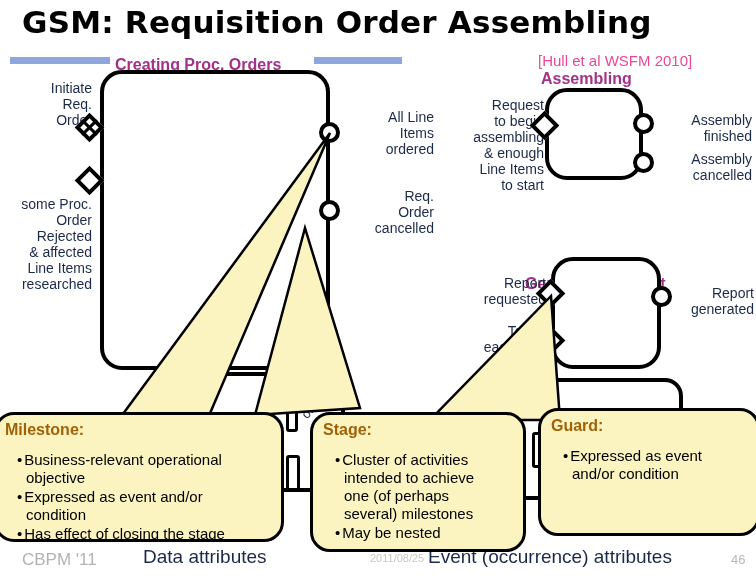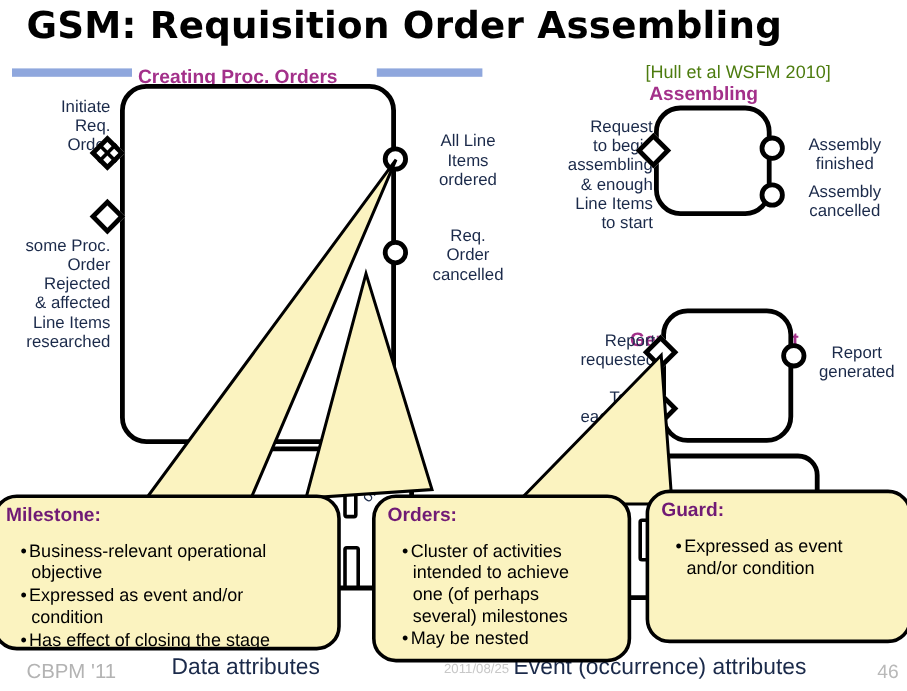--- a/index.html
+++ b/index.html
@@ -7,51 +7,51 @@
        font-family:"Liberation Sans",sans-serif;}
   
   #title{position:absolute;left:22px;top:4px;font-family:"DejaVu Sans",sans-serif;
          font-size:31px;font-weight:700;color:#000;letter-spacing:.2px;white-space:nowrap;}
   
   .bluebar{position:absolute;height:7px;background:#8fa7dd;}
   
   .stagename{position:absolute;color:#a3308a;font-size:16px;font-weight:700;white-space:nowrap;
              font-family:"Liberation Sans",sans-serif;}
   
-  #citation{position:absolute;left:538px;top:52px;color:#4d7c0f;font-size:15px;white-space:nowrap;}
+  #citation{position:absolute;left:538px;top:52px;color:#ec4899;font-size:15px;white-space:nowrap;}
   
   .box{position:absolute;border:4px solid #000;border-radius:22px;background:#fff;box-sizing:border-box;}
   
   .lbl{position:absolute;color:#1b2a4a;font-size:14px;line-height:16px;white-space:pre-line;}
   .lbl.r{text-align:right;}
-  .lbl.l{text-align:center;}
+  .lbl.l{text-align:right;}
   
   .circ{position:absolute;width:21px;height:21px;border:4px solid #000;border-radius:50%;
         background:#fff;box-sizing:border-box;}
   
   .dia{position:absolute;width:21px;height:21px;background:#fff;border:4px solid #000;
        box-sizing:border-box;transform:rotate(45deg);}
   .dia.cross::before,.dia.cross::after{content:"";position:absolute;background:#000;}
   .dia.cross::before{left:-4px;right:-4px;top:50%;height:3px;margin-top:-1.5px;}
   .dia.cross::after{top:-4px;bottom:-4px;left:50%;width:3px;margin-left:-1.5px;}
   
   .callout{position:absolute;background:#fbf3c0;border:3px solid #000;border-radius:20px;
            box-sizing:border-box;z-index:30;}
-  .callout .ttl{font-weight:700;font-size:16px;color:#701a75;}
+  .callout .ttl{font-weight:700;font-size:16px;color:#a16207;}
   .callout ul{margin:12px;padding:0;list-style:none;}
   .callout li{font-size:15px;color:#000;line-height:18px;text-indent:-9px;padding-left:9px;margin-top:1px;}
   .callout li::before{content:"\2022";margin-right:2px;}
   
   #tails{position:absolute;left:0;top:0;width:756px;height:576px;z-index:20;}
   
   .axislbl{position:absolute;color:#1b2a4a;font-size:19px;white-space:nowrap;z-index:5;}
   
   #conf{position:absolute;left:22px;top:550px;color:#b3b3b3;font-size:17px;}
   #date{position:absolute;left:370px;top:552px;color:#c8c8c8;font-size:11px;z-index:6;}
-  #pageno{position:absolute;left:731px;top:552px;color:#b9b9b9;font-size:16px;}
+  #pageno{position:absolute;left:731px;top:552px;color:#b9b9b9;font-size:13px;}
   
   .rot{position:absolute;font-size:13px;color:#1b2a4a;white-space:nowrap;z-index:4;}
 </style>
 </head>
 <body>
 
 <div id="title">GSM: Requisition Order Assembling</div>
 
 <div class="bluebar" style="left:10px;top:57px;width:100px;"></div>
 <div class="bluebar" style="left:314px;top:57px;width:88px;"></div>
@@ -143,21 +143,21 @@
 <div class="callout" style="left:-6px;top:412px;width:290px;height:130px;padding:6px 10px 6px 8px;">
   <div class="ttl">Milestone:</div>
   <ul>
     <li>Business-relevant operational objective</li>
     <li>Expressed as event and/or condition</li>
     <li>Has effect of closing the stage</li>
   </ul>
 </div>
 
 <div class="callout" style="left:310px;top:412px;width:216px;height:140px;padding:6px 10px 6px 10px;">
-  <div class="ttl">Orders:</div>
+  <div class="ttl">Stage:</div>
   <ul>
     <li>Cluster of activities intended to achieve one (of perhaps several) milestones</li>
     <li>May be nested</li>
   </ul>
 </div>
 
 <div class="callout" style="left:538px;top:408px;width:222px;height:128px;padding:6px 10px 6px 10px;">
   <div class="ttl">Guard:</div>
   <ul>
     <li>Expressed as event and/or condition</li>

